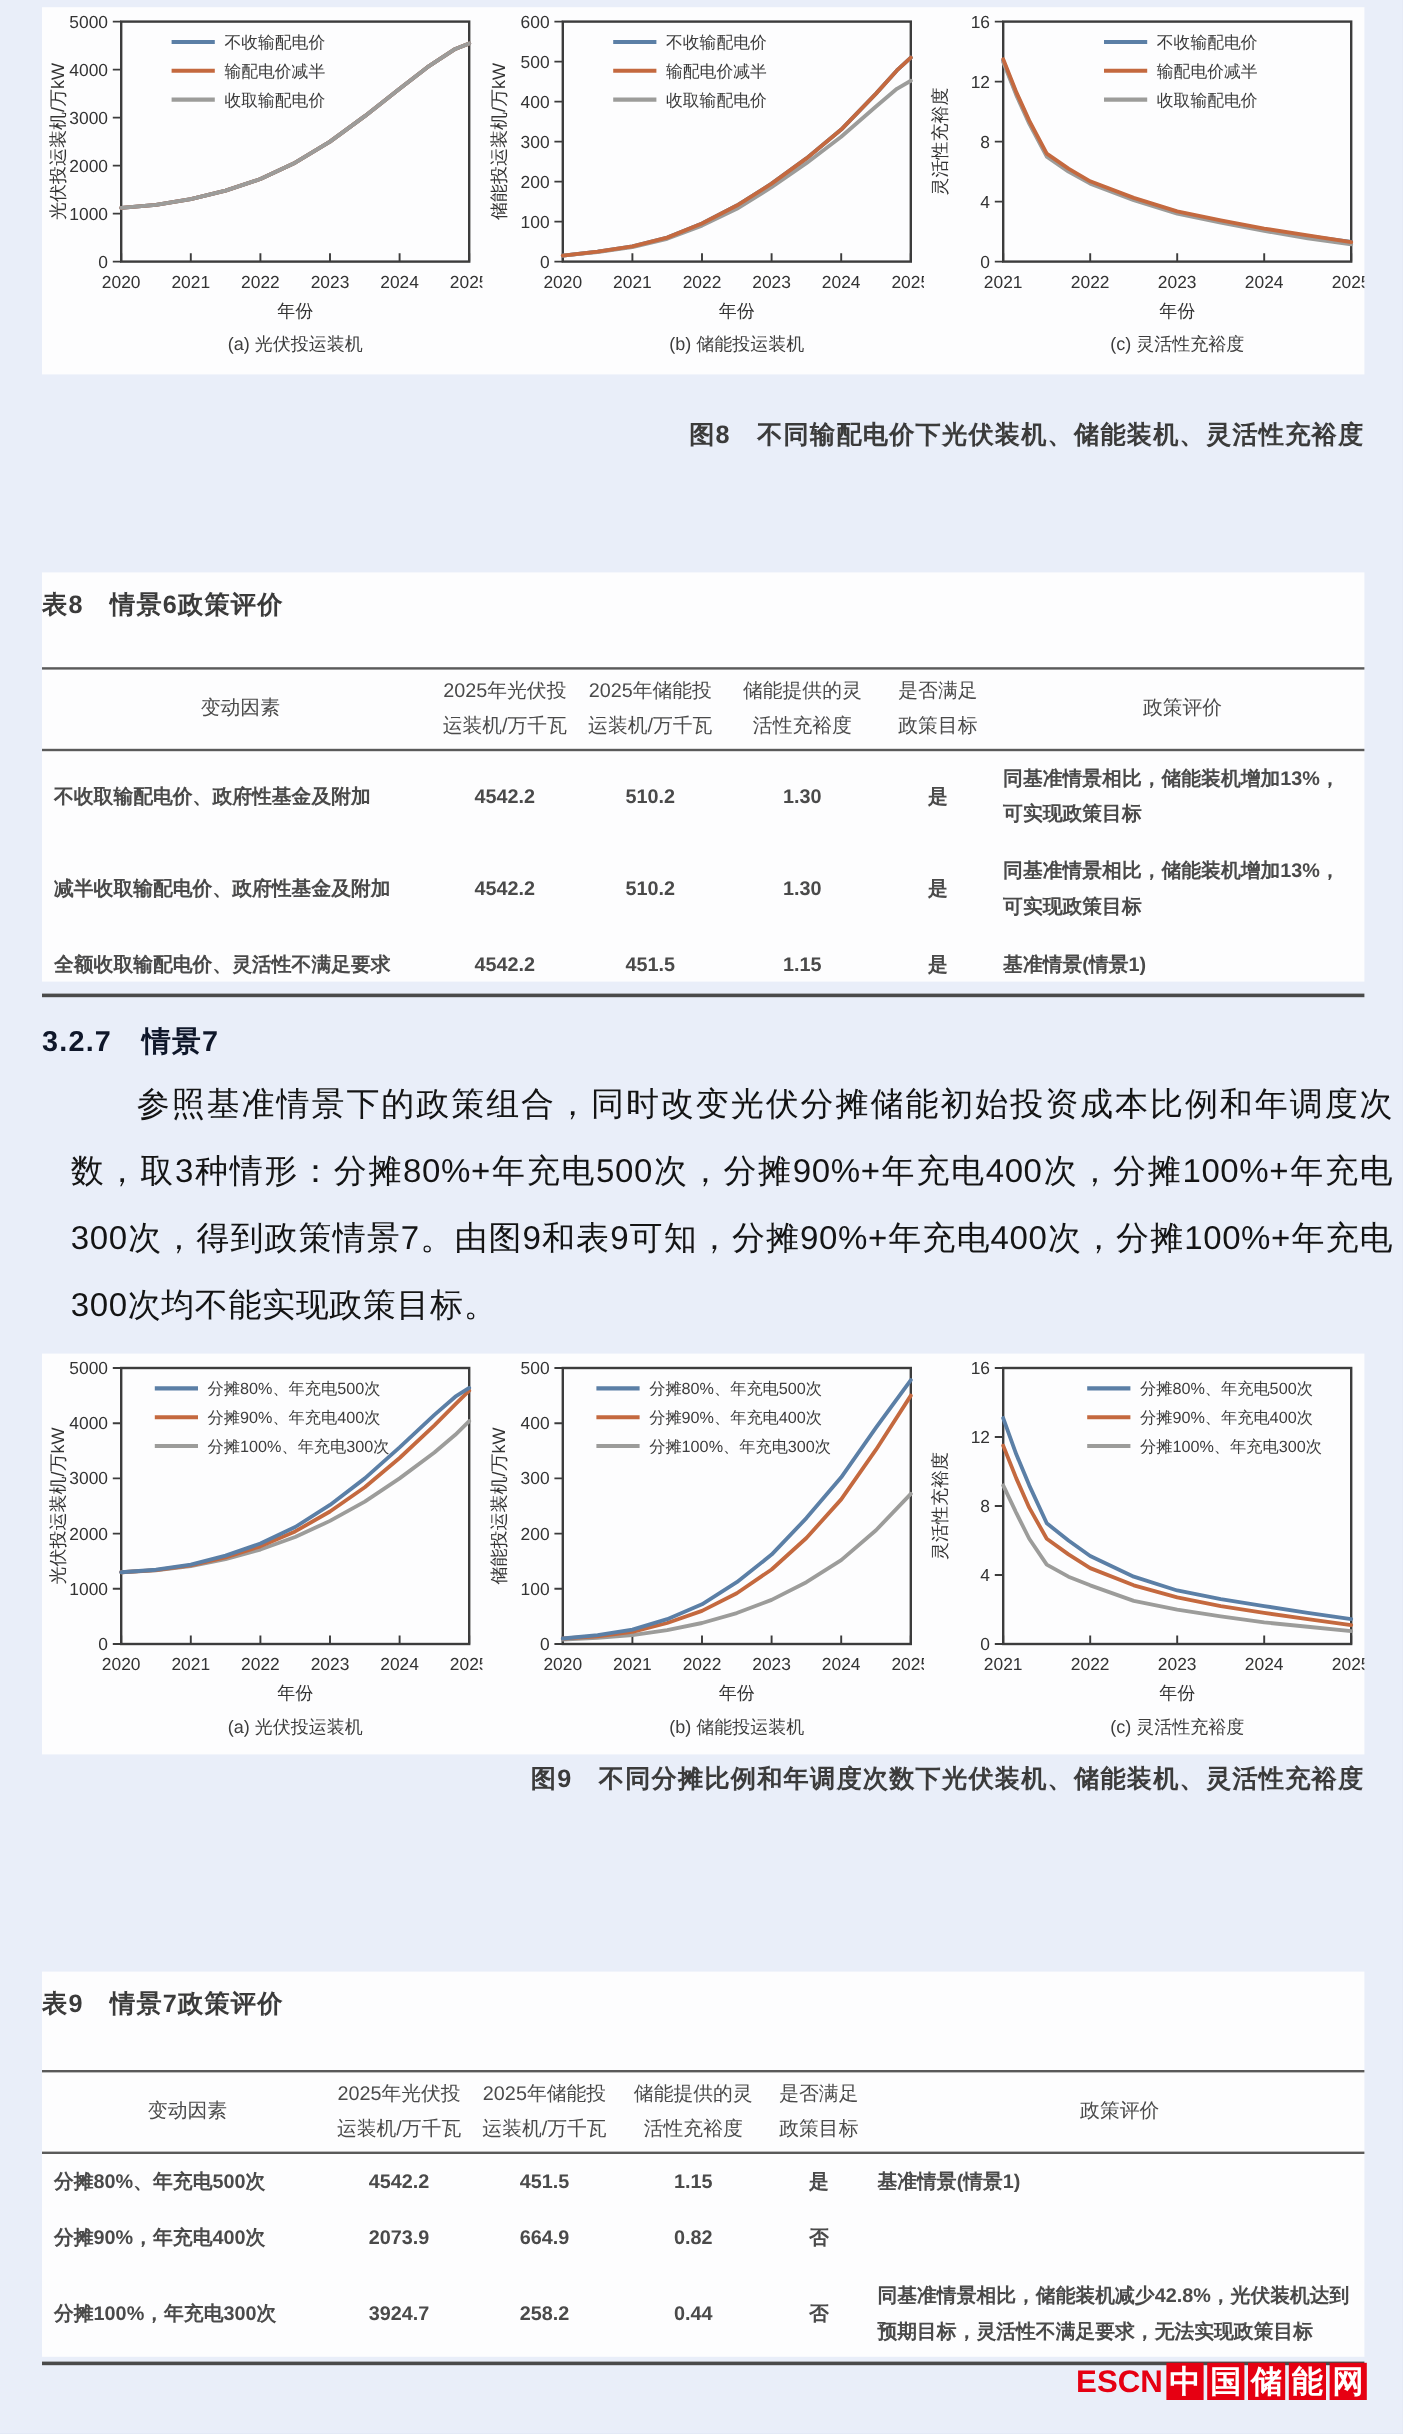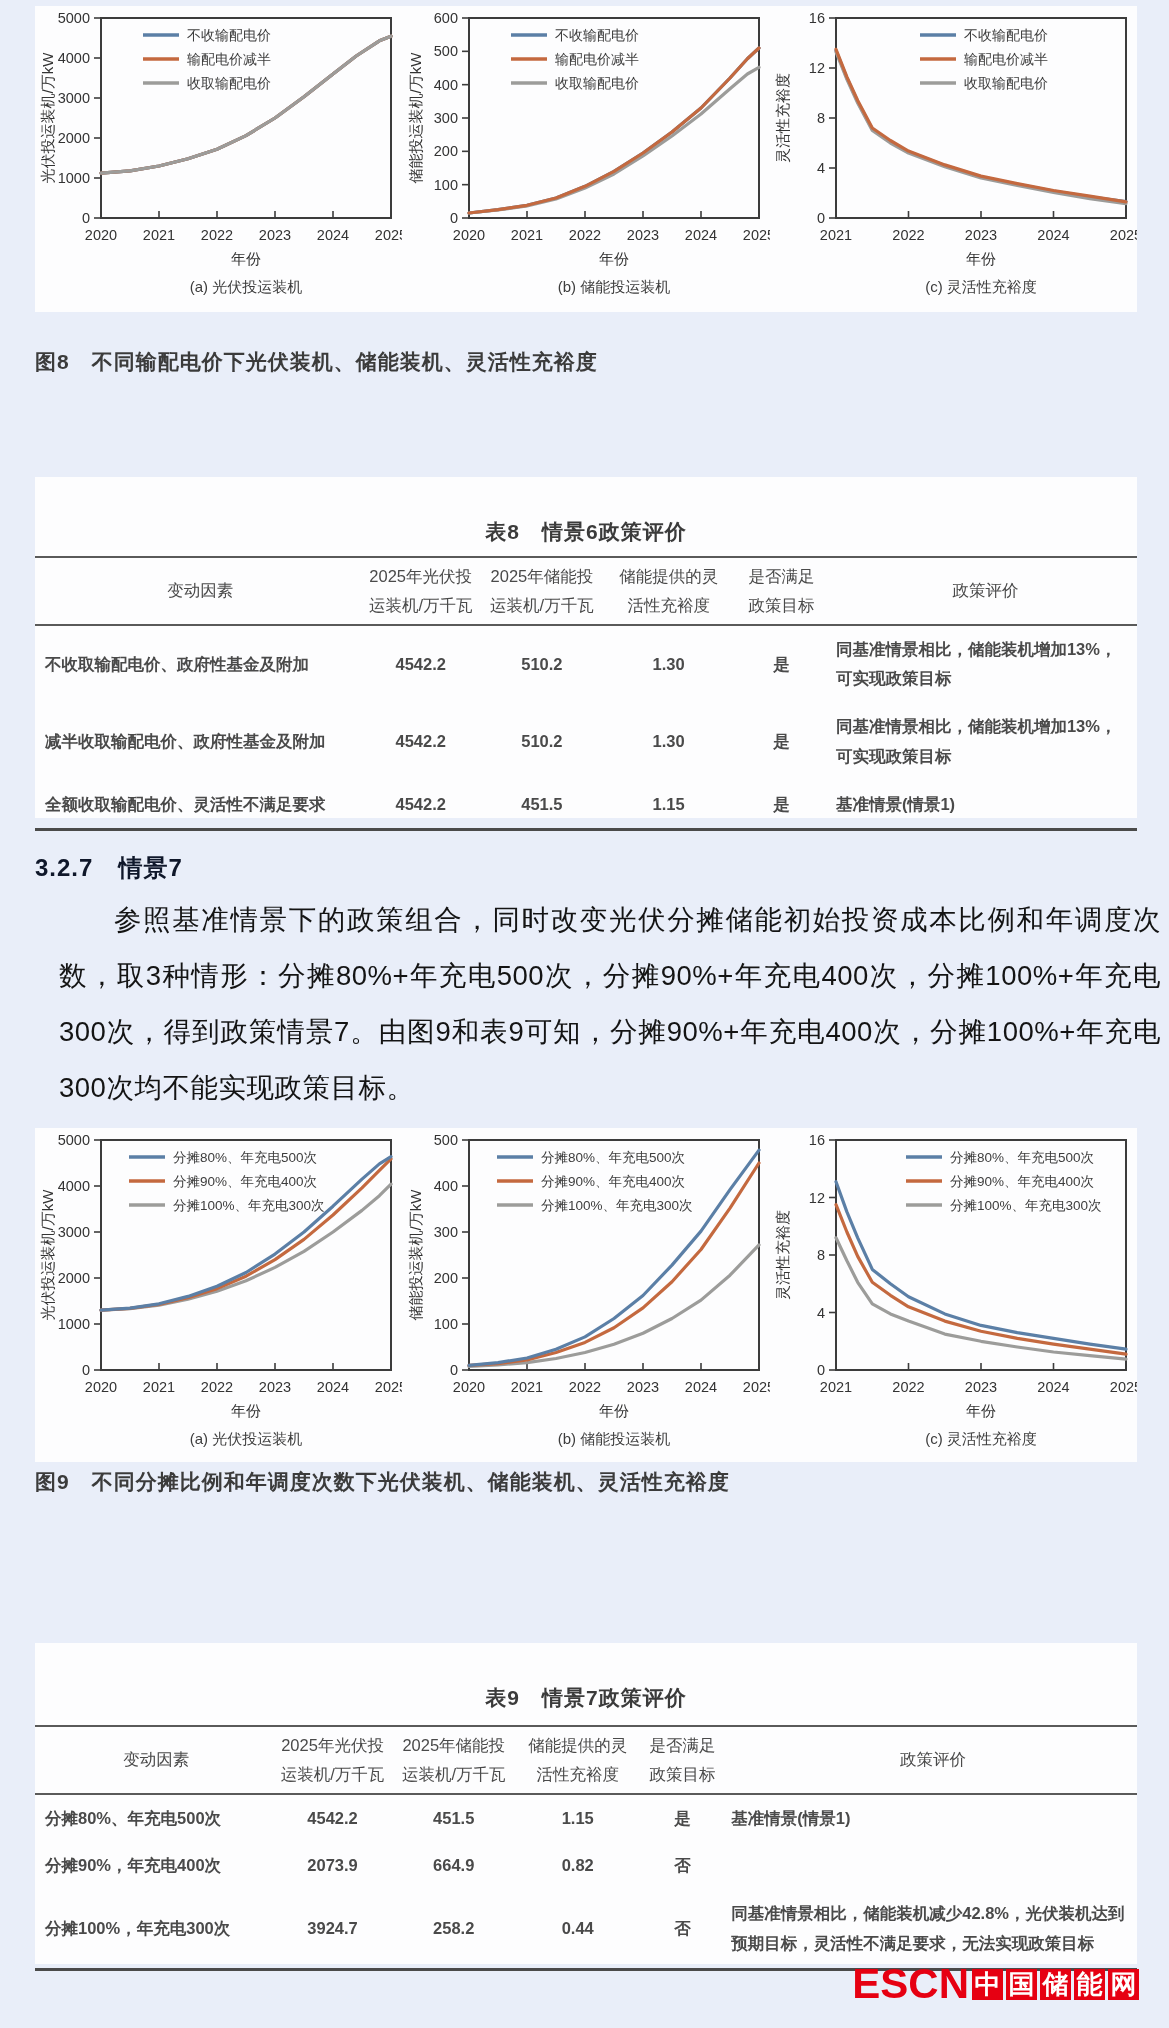--- a/index.html
+++ b/index.html
@@ -2,45 +2,45 @@
 <html><head>
 <meta charset="utf-8">
 <style>
   html,body{margin:0;padding:0;background:#dfe6f3;}
   .page{position:relative;width:1169px;height:2028px;background:#e9eef9;overflow:hidden;
         font-family:"Liberation Sans","DejaVu Sans",sans-serif;color:#333;}
   .panel{position:absolute;background:#fdfdfe;}
   #chart-row-1{left:35px;top:6px;width:1102px;height:306px;display:flex;justify-content:space-between;}
   #chart-row-2{left:35px;top:1128px;width:1102px;height:334px;display:flex;justify-content:space-between;}
   .chart{width:367px;height:100%;}
-  .fig-caption{position:absolute;left:35px;width:1102px;text-align:left;font-weight:bold;
+  .fig-caption{position:absolute;left:35px;width:1102px;text-align:right;font-weight:bold;
                font-size:21px;color:#3b3b3b;letter-spacing:1px;}
   #fig8-caption{top:348px;}
   #fig9-caption{top:1468px;}
   #table8{left:35px;top:477px;width:1102px;height:341px;}
   #table9{left:35px;top:1643px;width:1102px;height:321px;}
-  .tbl-title{text-align:center;font-weight:bold;font-size:21px;color:#3b3b3b;padding-top:13px;letter-spacing:1px;margin-top:28px;}
+  .tbl-title{font-weight:bold;font-size:21px;color:#3b3b3b;padding-top:13px;letter-spacing:1px;}
   .tbl{position:absolute;left:0;right:0;}
   #table8 .tbl{top:79px;}
   #table9 .tbl{top:82px;}
   .thead{display:grid;border-top:2px solid #5a5a5a;border-bottom:2px solid #5a5a5a;align-items:center;min-height:64px;}
   .t8{grid-template-columns:30% 10% 12% 11% 9.5% 27.5%;}
   .t9{grid-template-columns:22% 10% 12% 10.5% 8.5% 37%;}
   .th{text-align:center;font-size:16.5px;color:#4a4a4a;white-space:pre-line;line-height:1.75;padding:4px 2px;}
   .tbody{border-bottom:3px solid #4a4a4a;}
   .trow{display:grid;align-items:center;font-weight:bold;}
   .td{font-size:16.5px;color:#4a4a4a;text-align:center;padding:9px 2px;line-height:1.8;}
   .td.left{text-align:left;}
   .td.first{padding-left:10px;}
   .td.eval{padding-right:6px;}
   #sec-heading{position:absolute;left:35px;top:852px;font-size:24px;font-weight:bold;color:#0f172a;letter-spacing:1px;}
   #para{position:absolute;left:35px;top:892px;width:1102px;font-size:27.5px;color:#141414;
         line-height:56px;text-align:justify;text-indent:2em;letter-spacing:0.5px;margin-left:24px;}
   #logo{position:absolute;right:30px;top:1966px;display:flex;align-items:center;}
-  #logo .escn{color:#e60012;font-weight:bold;font-size:42px;letter-spacing:0px;line-height:36px;}
+  #logo .escn{color:#e60012;font-weight:bold;font-size:26px;letter-spacing:0px;line-height:36px;}
   #logo .tile{background:#e60012;color:#ffffff;font-weight:bold;font-size:26px;width:31px;height:31px;
               display:flex;align-items:center;justify-content:center;margin-left:3px;}
 </style>
 </head>
 <body>
 
 <div class="page">
 
   <div class="panel" id="chart-row-1">
     <div class="chart"><svg viewBox="0 0 367 300" width="367" height="300">

